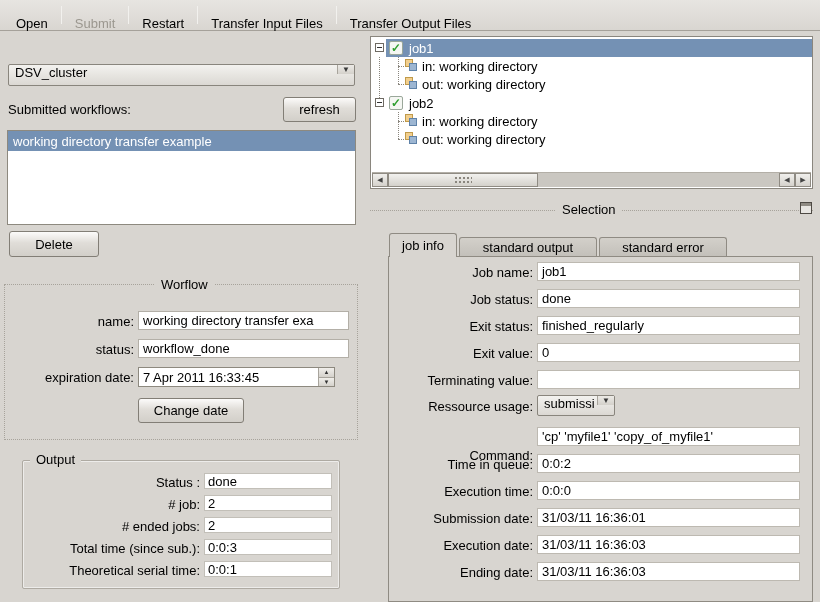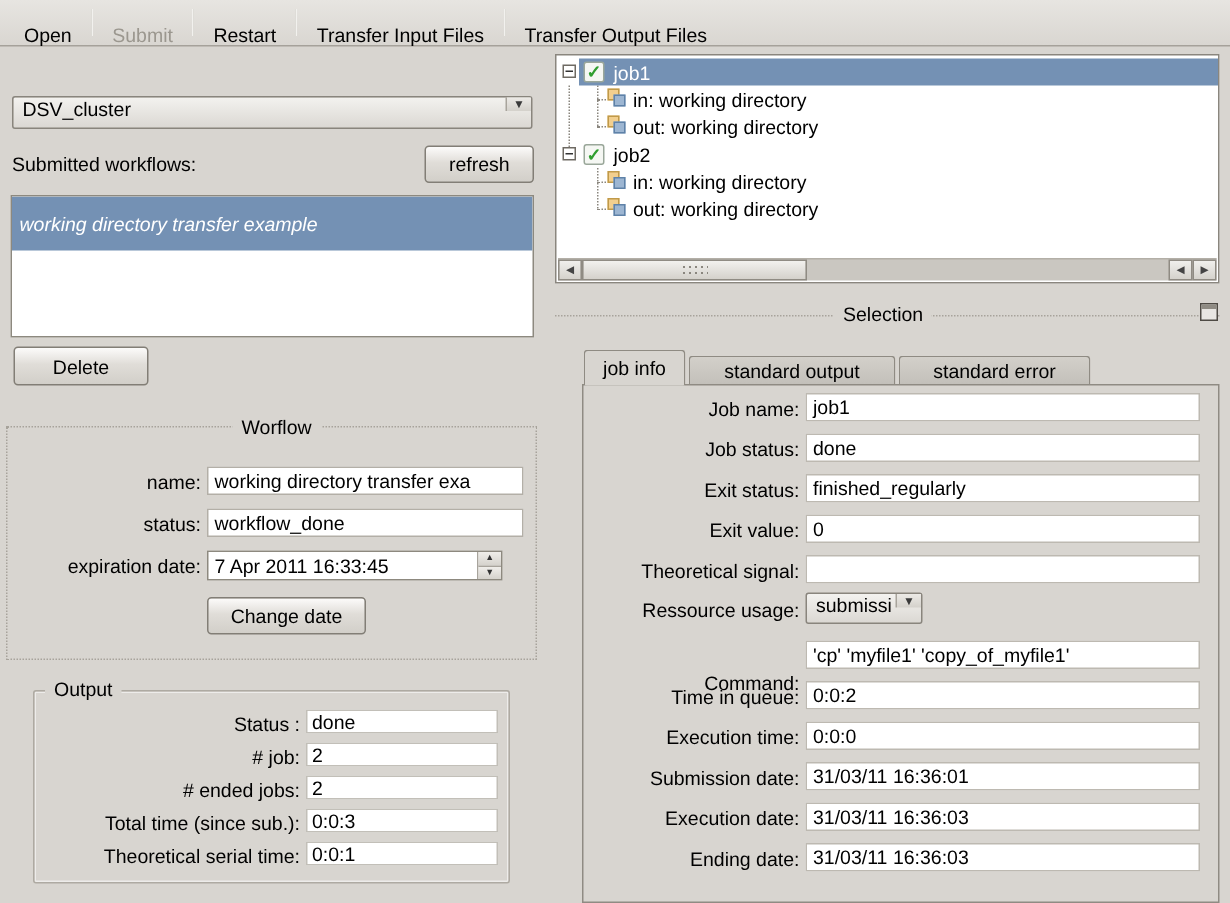--- a/index.html
+++ b/index.html
@@ -45,21 +45,21 @@
   .combo {
     position:absolute; display:flex; align-items:flex-start;
     background:linear-gradient(#f3f2ef,#dbd8d3);
     border:1px solid #89857d; border-radius:2px; cursor:default;
   }
   .combo-text { flex:1; display:flex; align-items:center; padding:0 6px; overflow:hidden; white-space:nowrap; }
   .combo-arrow { width:17px; border-left:1px solid #a8a49c; display:flex; align-items:center; justify-content:center; font-size:8px; color:#3a3a3a; background:linear-gradient(#eceae6,#d4d1cb); }
 
   
   .listbox { position:absolute; background:#fff; border:1px solid #8d897f; overflow:hidden; }
-  .list-item-selected { height:36px; background:#7491b4; color:#fff; display:flex; align-items:center; padding:0 5px;font-style:italic; }
+  .list-item-selected { height:20px; background:#7491b4; color:#fff; display:flex; align-items:center; padding:0 5px; }
 
   
   .groupbox-dotted { position:absolute; border:1px dotted #a7a39b; }
   .groupbox-solid  { position:absolute; border:1px solid #aeaaa2; border-radius:2px; box-shadow:inset 0 0 0 1px #edecea; }
   .group-title { position:absolute; background:#d8d5d0; padding:0 6px; white-space:nowrap; }
 
   .label-r { position:absolute; text-align:right; white-space:nowrap; overflow:hidden; }
 
   
   .spinbox { position:absolute; display:flex; border:1px solid #8d897f; background:#fff; }
@@ -237,21 +237,21 @@
 
 <div class="label-r" style="left:390px;top:292px;width:143px;z-index:4;">Job status:</div>
 <div class="info-field" style="left:537px;top:289px;width:263px;height:19px;z-index:4;">done</div>
 
 <div class="label-r" style="left:390px;top:319px;width:143px;z-index:4;">Exit status:</div>
 <div class="info-field" style="left:537px;top:316px;width:263px;height:19px;z-index:4;">finished_regularly</div>
 
 <div class="label-r" style="left:390px;top:346px;width:143px;z-index:4;">Exit value:</div>
 <div class="info-field" style="left:537px;top:343px;width:263px;height:19px;z-index:4;">0</div>
 
-<div class="label-r" style="left:390px;top:373px;width:143px;z-index:4;">Theoretical signal:</div>
+<div class="label-r" style="left:390px;top:373px;width:143px;z-index:4;">Terminating value:</div>
 <div class="info-field" style="left:537px;top:370px;width:263px;height:19px;z-index:4;"></div>
 
 <div class="label-r" style="left:390px;top:399px;width:143px;z-index:4;">Ressource usage:</div>
 <div class="combo" style="left:537px;top:395px;width:78px;height:21px;z-index:4;">
   <span class="combo-text">submissi</span>
   <span class="combo-arrow">▼</span>
 </div>
 
 <div class="label-r" style="left:390px;top:430px;width:143px;z-index:4;margin-top:18px;">Command:</div>
 <div class="info-field" style="left:537px;top:427px;width:263px;height:19px;z-index:4;">'cp' 'myfile1' 'copy_of_myfile1'</div>

